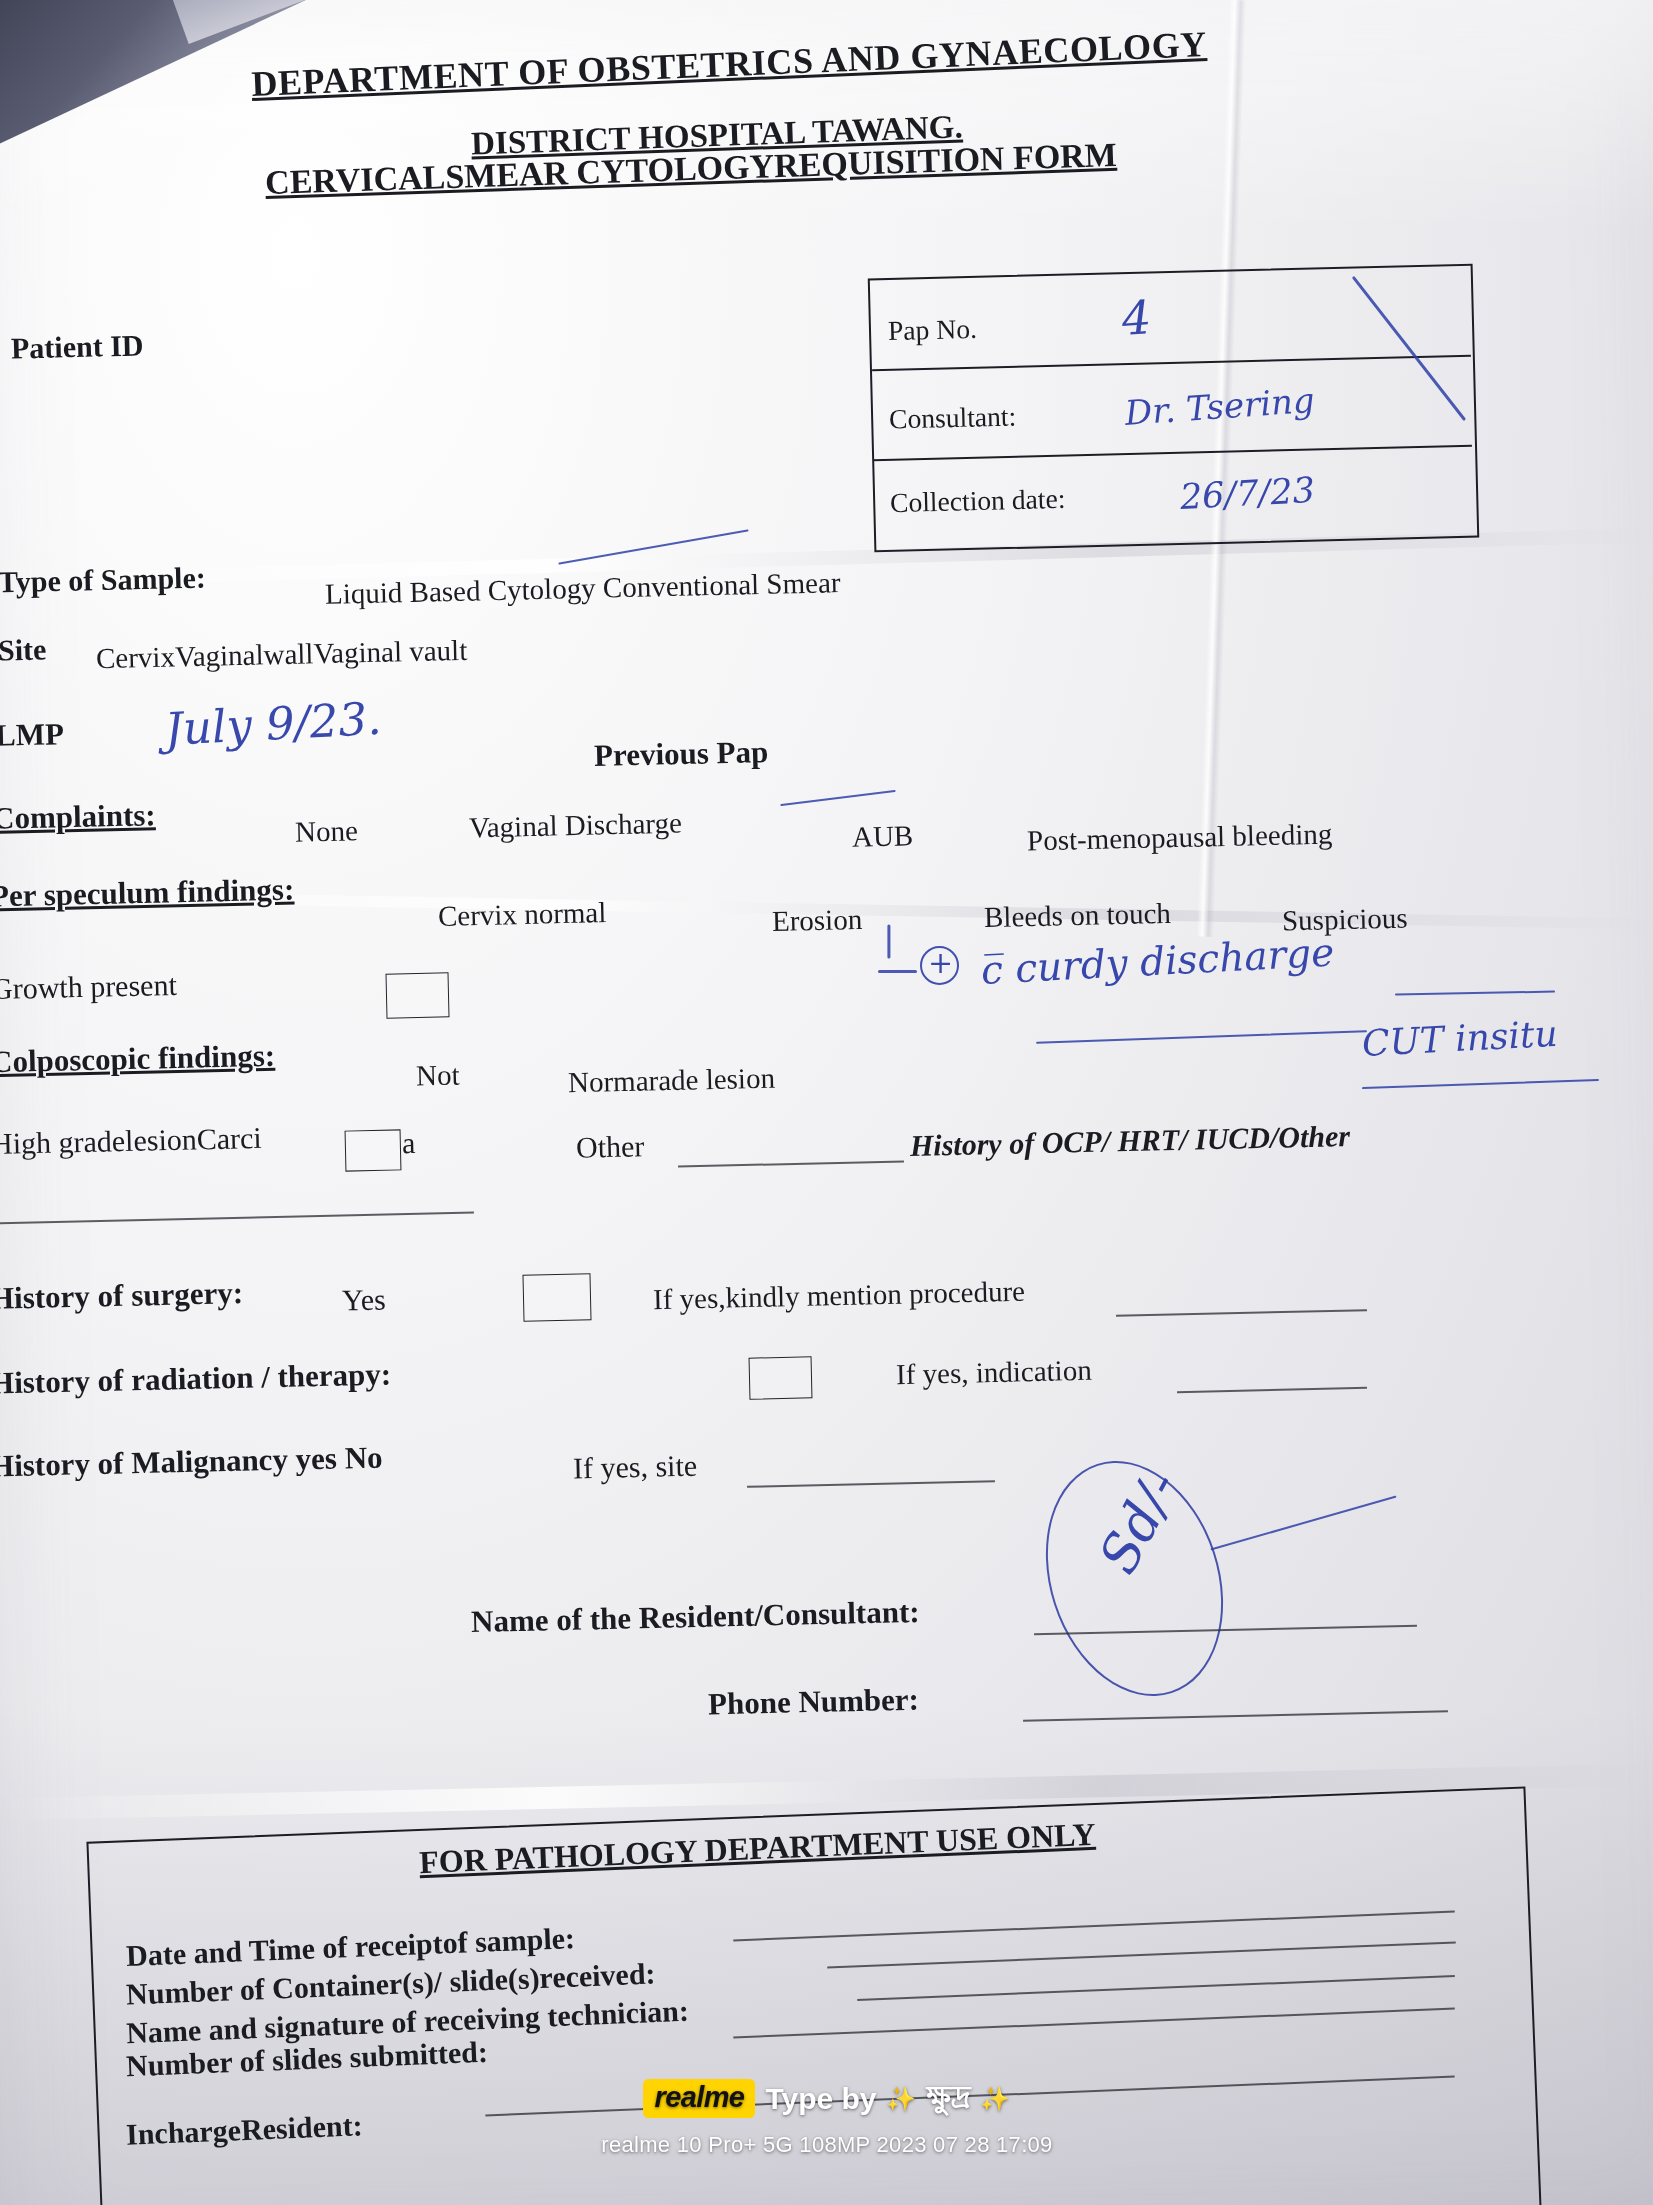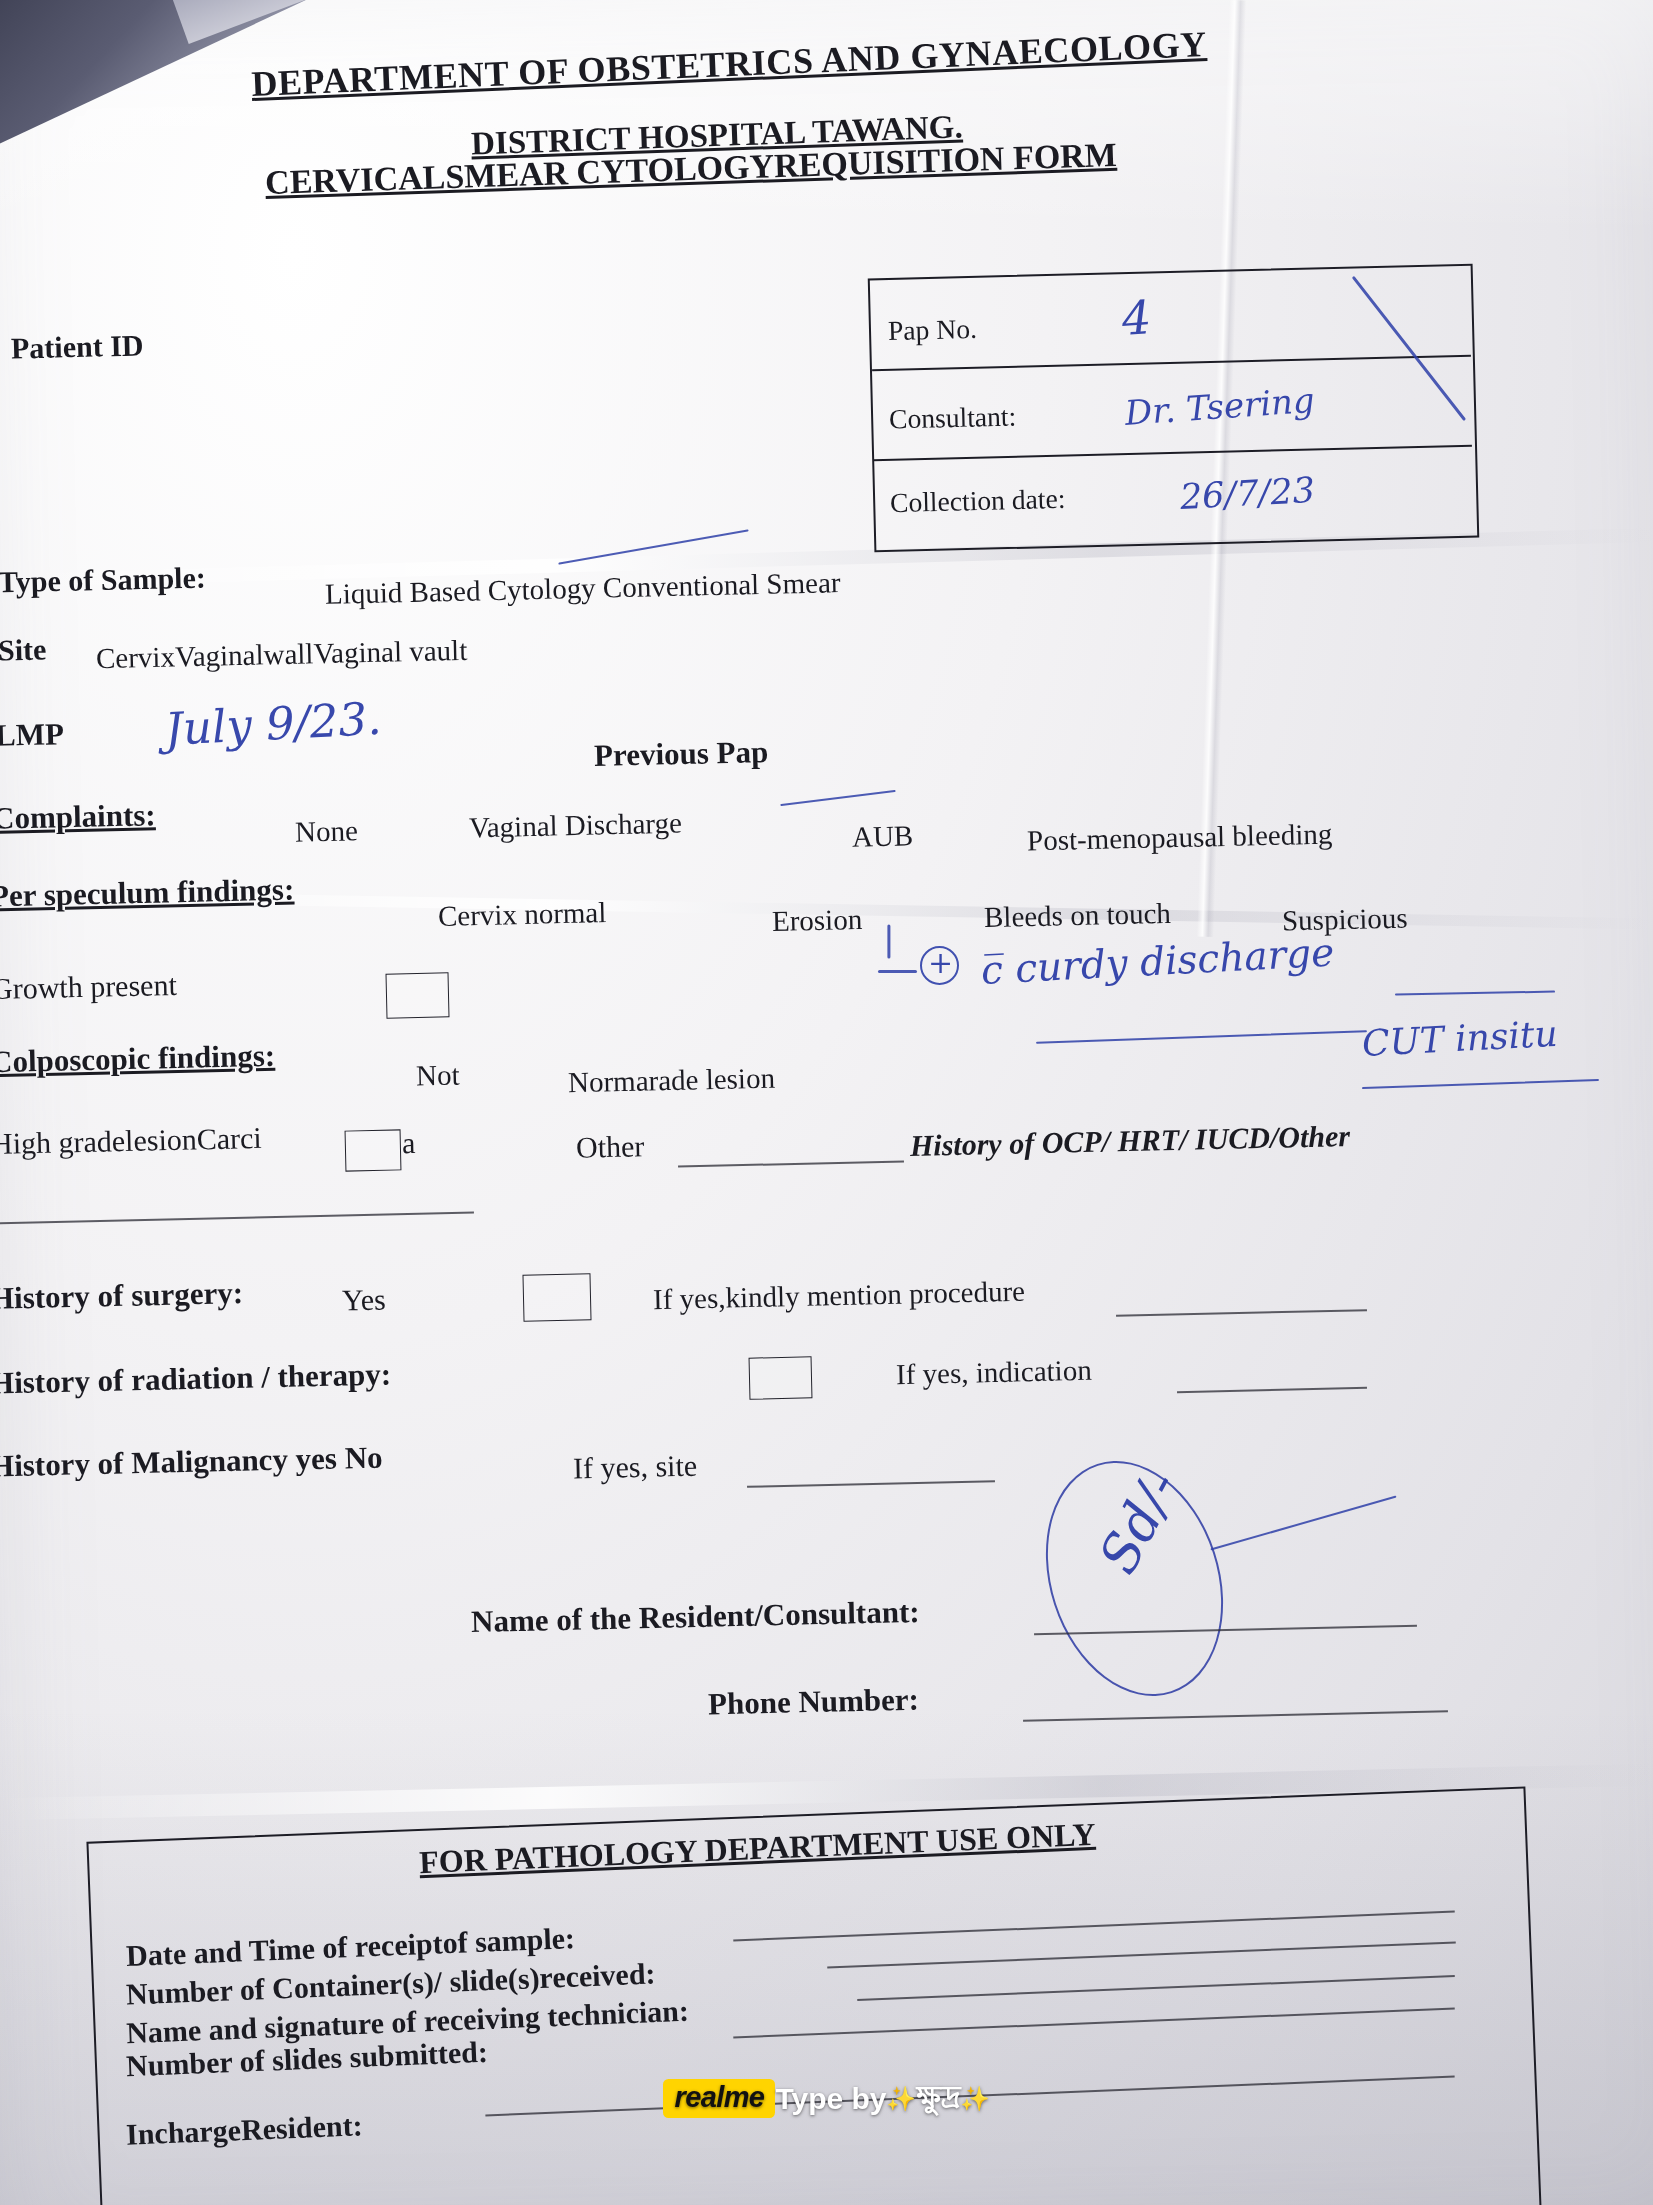--- a/index.html
+++ b/index.html
@@ -134,20 +134,21 @@
     width: 1654px;
     text-align: center;
     font-family: "Liberation Sans", sans-serif;
     color: #ffffff;
     text-shadow: 0 1.1px 3.3px rgba(0,0,0,0.55);
   }
   .wm-row1 {
     display: flex;
     align-items: center;
     justify-content: center;
+    gap: 10px;
     font-size: 30px;
     font-weight: bold;
   }
   .realme-badge {
     background: #ffd400;
     color: #111;
     padding: 2.2px 11px 4.4px 11px;
     border-radius: 5.5px;
     font-size: 29px;
     font-weight: bold;
@@ -297,16 +298,17 @@
   </div>
 
   <div class="wm">
     <div class="wm-row1">
       <span class="realme-badge">realme</span>
       <span>Type by</span>
       <span class="spark">✨</span>
       <span>ক্ষুদ্ৰ</span>
       <span class="spark">✨</span>
     </div>
+    <div class="wm-row2">realme 10 Pro+ 5G 108MP   2023 07 28 17:09</div>
   </div>
 
 </div>
 
 
 </body></html>

